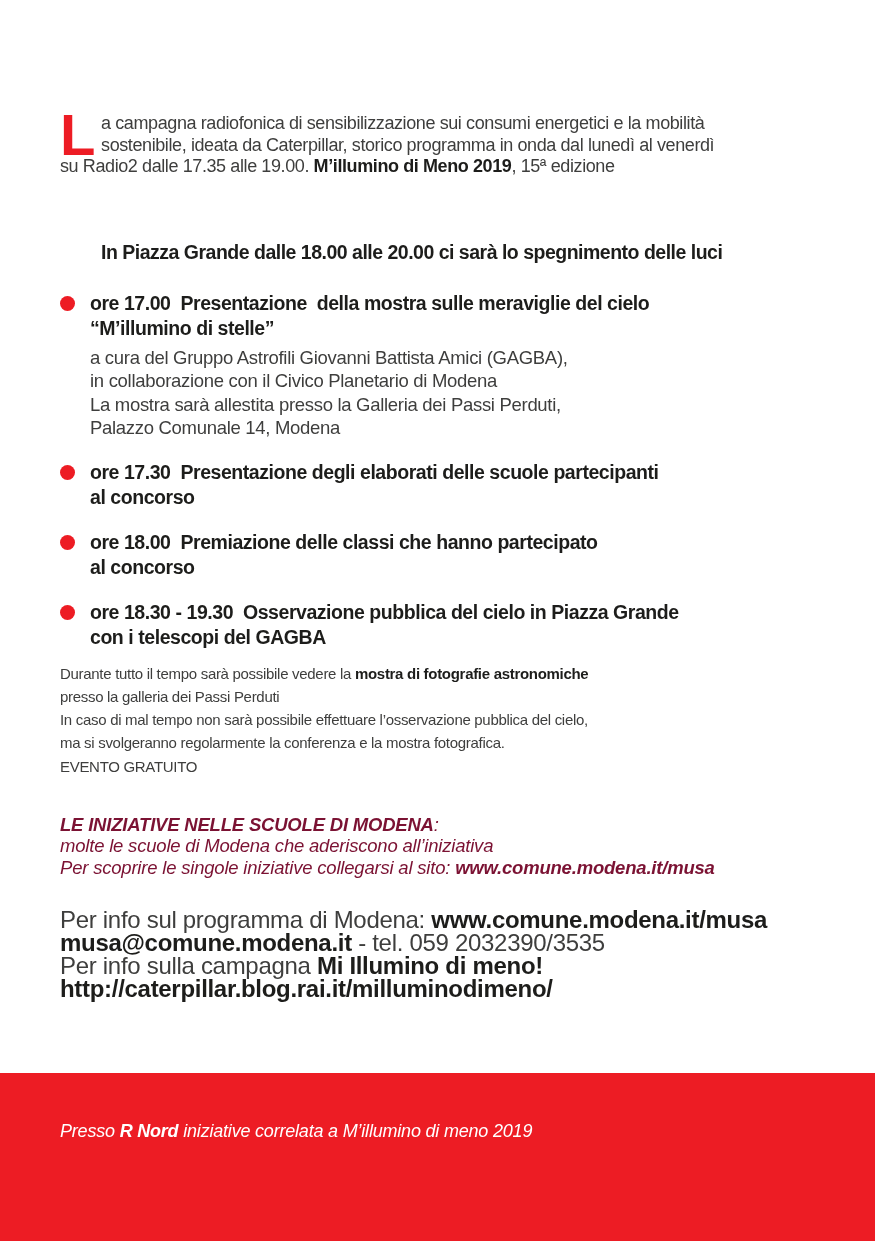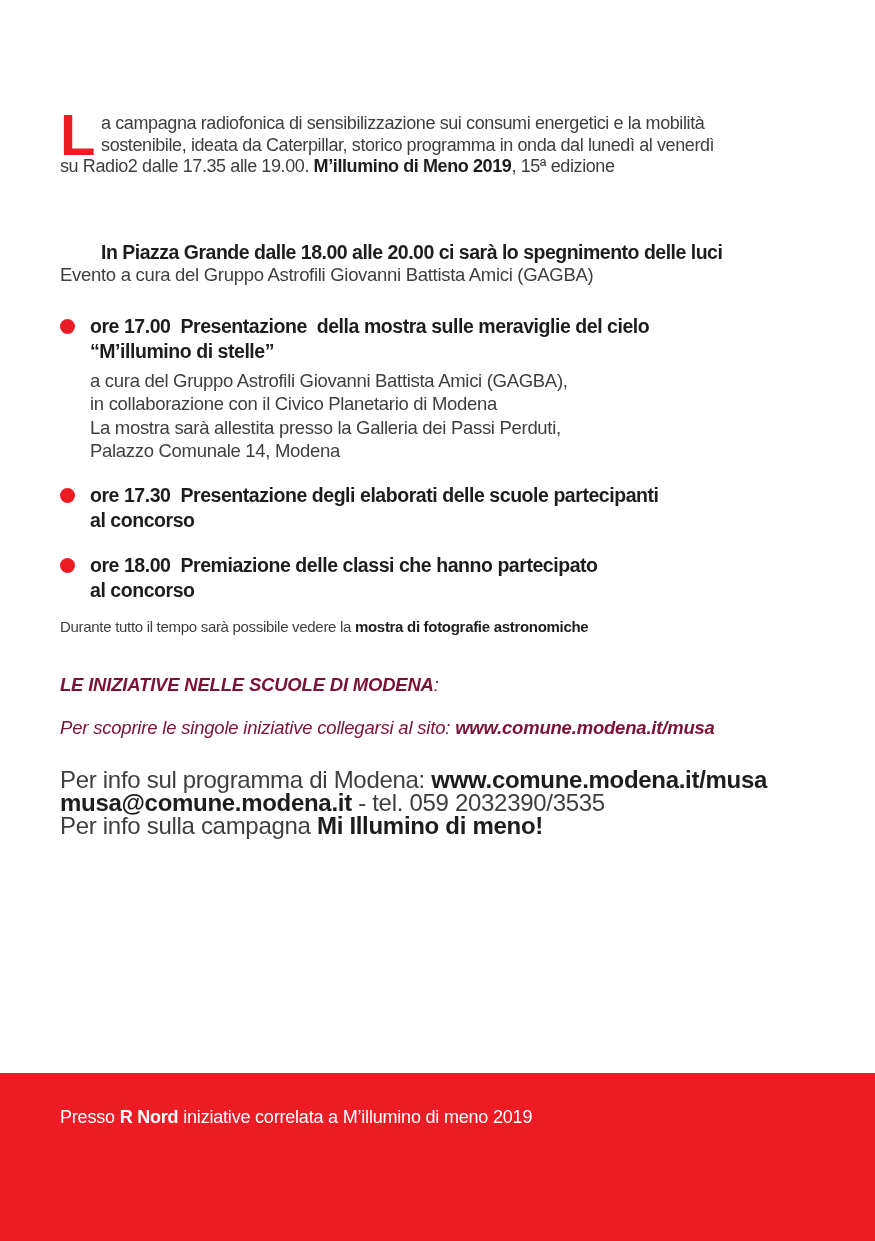--- a/index.html
+++ b/index.html
@@ -58,36 +58,35 @@
   }
   .schools .b{color:var(--maroon);}
 
   
   .info{margin-top:30px;font-size:24px;line-height:23px;letter-spacing:-0.3px;}
 
   
   .footer{
     position:absolute;left:0;right:0;top:1073px;bottom:0;
     background:var(--red);color:#ffffff;
-    padding:33px 60px 0 60px;
-    font-size:18px;line-height:23.5px;letter-spacing:-0.2px;
+    padding:47px 60px 0 60px;
+    font-size:18px;line-height:23.5px;letter-spacing:-0.2px;font-style:italic;
   }
   .footer .b{color:#ffffff;}
 </style>
 </head>
 <body>
 
 <div class="page">
   <div class="content">
 
     <p class="intro"><span class="dropcap">L</span><span>a campagna radiofonica di sensibilizzazione sui consumi energetici e la mobilità</span><br><span>sostenibile, ideata da Caterpillar, storico programma in onda dal lunedì al venerdì</span><br><span>su Radio2 dalle 17.35 alle 19.00. </span><span class="b">M’illumino di Meno 2019</span><span>, 15ª edizione</span></p>
 
     <div class="event">
       <div class="event-title">In Piazza Grande dalle 18.00 alle 20.00 ci sarà lo spegnimento delle luci</div>
-      <div class="event-subtitle">Evento a cura del Gruppo Astrofili Giovanni Battista Amici (GAGBA)</div>
     </div>
 
     <ul class="schedule">
       <li>
         <span class="dot"></span>
         <div class="sched-title">ore 17.00  Presentazione  della mostra sulle meraviglie del cielo
 “M’illumino di stelle”</div>
         <div class="sched-details">a cura del Gruppo Astrofili Giovanni Battista Amici (GAGBA),
 in collaborazione con il Civico Planetario di Modena
 La mostra sarà allestita presso la Galleria dei Passi Perduti,
@@ -96,32 +95,41 @@
       <li>
         <span class="dot"></span>
         <div class="sched-title">ore 17.30  Presentazione degli elaborati delle scuole partecipanti
 al concorso</div>
       </li>
       <li>
         <span class="dot"></span>
         <div class="sched-title">ore 18.00  Premiazione delle classi che hanno partecipato
 al concorso</div>
       </li>
+      <li>
+        <span class="dot"></span>
+        <div class="sched-title">ore 18.30 - 19.30  Osservazione pubblica del cielo in Piazza Grande
+con i telescopi del GAGBA</div>
+      </li>
     </ul>
 
     <div class="notes">
       <span>Durante tutto il tempo sarà possibile vedere la </span><span class="b">mostra di fotografie astronomiche</span>
+      <div class="notes-rest">presso la galleria dei Passi Perduti
+In caso di mal tempo non sarà possibile effettuare l’osservazione pubblica del cielo,
+ma si svolgeranno regolarmente la conferenza e la mostra fotografica.
+EVENTO GRATUITO</div>
     </div>
 
     <div class="schools">
-      <span class="b">LE INIZIATIVE NELLE SCUOLE DI MODENA</span><span>:</span><br><br><span>Per scoprire le singole iniziative collegarsi al sito: </span><span class="b">www.comune.modena.it/musa</span>
+      <span class="b">LE INIZIATIVE NELLE SCUOLE DI MODENA</span><span>:</span><br><span>molte le scuole di Modena che aderiscono all’iniziativa</span><br><span>Per scoprire le singole iniziative collegarsi al sito: </span><span class="b">www.comune.modena.it/musa</span>
     </div>
 
     <div class="info">
-      <span>Per info sul programma di Modena: </span><span class="b">www.comune.modena.it/musa</span><br><span class="b">musa@comune.modena.it</span><span> - tel. 059 2032390/3535</span><br><span>Per info sulla campagna </span><span class="b">Mi Illumino di meno!</span><br>
+      <span>Per info sul programma di Modena: </span><span class="b">www.comune.modena.it/musa</span><br><span class="b">musa@comune.modena.it</span><span> - tel. 059 2032390/3535</span><br><span>Per info sulla campagna </span><span class="b">Mi Illumino di meno!</span><br><span class="b">http://caterpillar.blog.rai.it/milluminodimeno/</span>
     </div>
 
   </div>
 
   <div class="footer">
     <div><span>Presso </span><span class="b">R Nord</span><span> iniziative correlata a M’illumino di meno 2019</span></div>
   </div>
 </div>
 
 </body></html>

